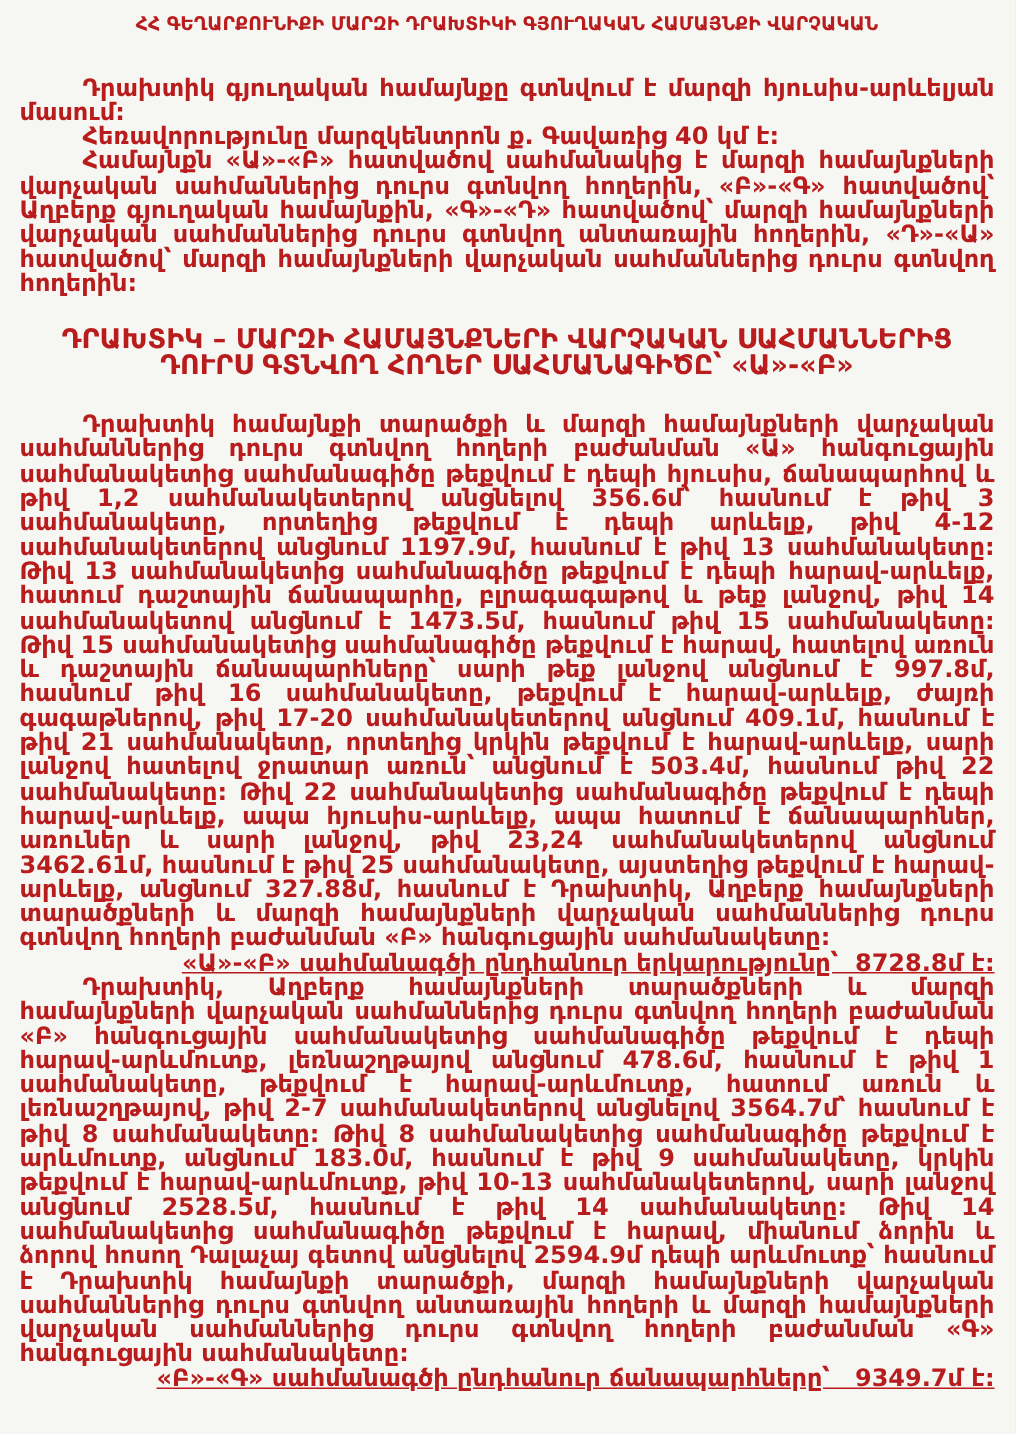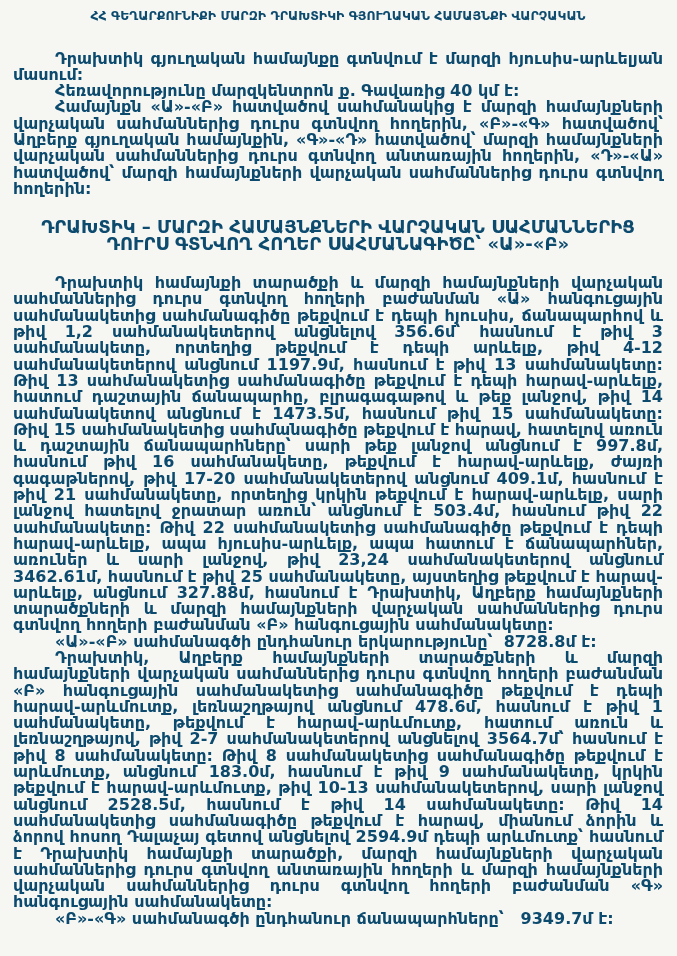--- a/index.html
+++ b/index.html
@@ -6,40 +6,41 @@
   .page {
     position: relative;
     width: 677px;
     height: 956px;
     margin: 0 auto;
     box-sizing: border-box;
     background: #f6f6f3;
     padding: 8px 14px 10px 13px;
     font-family: "DejaVu Sans", sans-serif;
     font-weight: bold;
-    color: #0c4a6e;
+    color: #b91c1c;
     overflow: hidden;
   }
   .doc-title {
     text-align: center;
     font-size: 12.5px;
     line-height: 16.5px;
     margin: 0 0 26px 0;
   }
   .title-line { display: block; }
   p.body {
     margin: 0;
     font-size: 16px;
     line-height: 16.3px;
     text-align: justify;
     text-indent: 42px;
   }
   p.total {
-    text-align: left;
+    text-align: right;
     white-space: pre-wrap;
+    text-decoration: underline;
   }
   h2.section-heading {
     font-size: 18px;
     line-height: 16.5px;
     text-align: center;
     font-weight: bold;
     margin: 22px 18px 23px 18px;
   }
 </style>
 </head>

